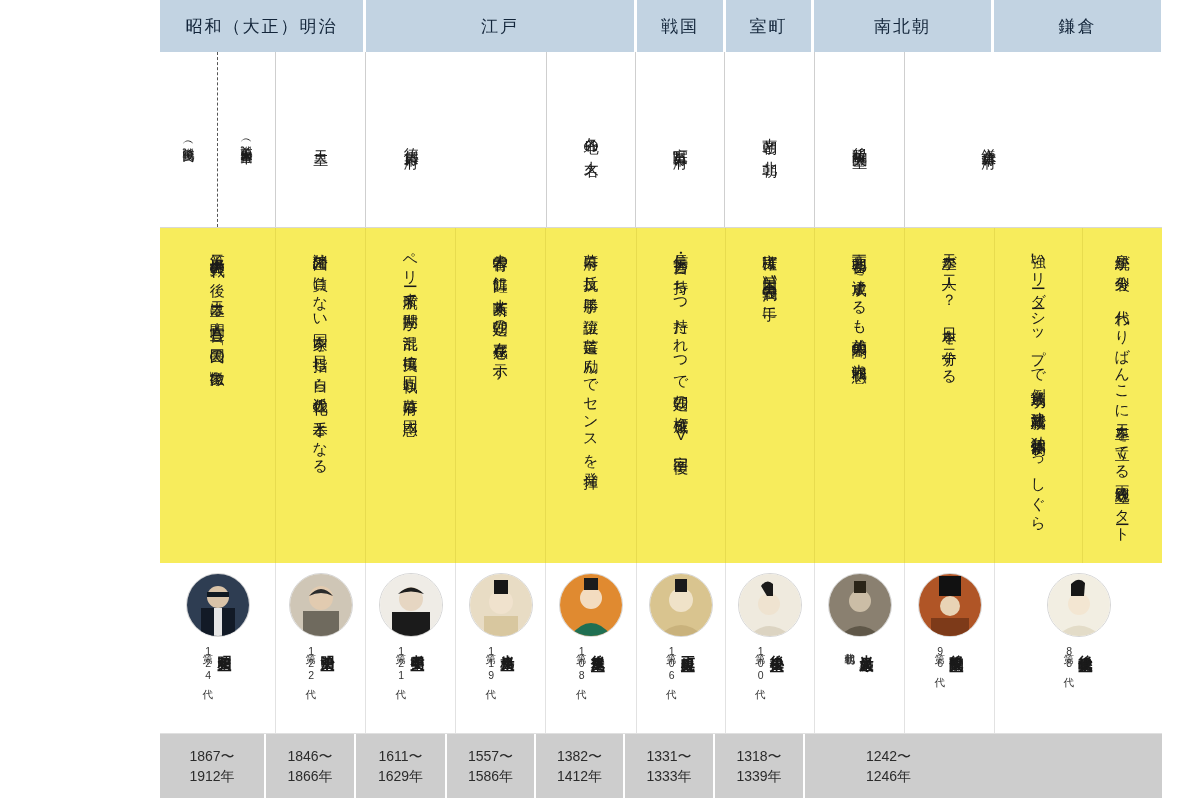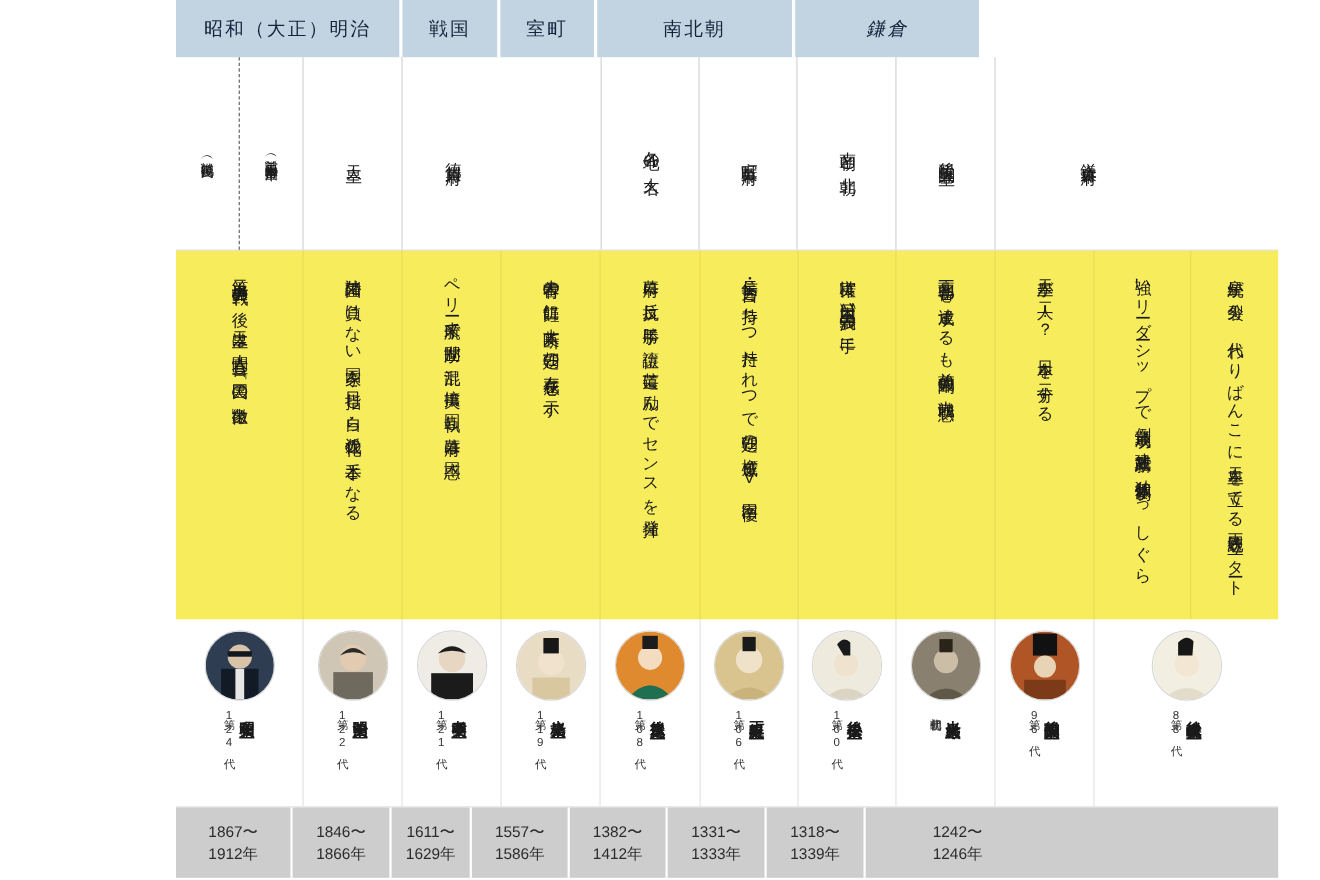--- a/index.html
+++ b/index.html
@@ -18,21 +18,21 @@
     display:flex;height:52px;margin-left:160px;margin-right:38px;
   }
   .era-cell{
     background:#c2d3e2;color:#13253a;
     display:flex;align-items:center;justify-content:center;
     font-size:17px;letter-spacing:2px;
     border-right:3px solid #ffffff;
     box-sizing:border-box;
     text-align:center;
   }
-  .era-cell:last-child{border-right:none;font-style:italic;}
+  .era-cell:last-child{border-right:none;}
 
   
   .ruler-row{
     display:flex;height:175px;margin-left:160px;margin-right:38px;
     border-bottom:1px solid #d8d8d8;
   }
   .ruler-cell{
     display:flex;align-items:center;justify-content:center;
     box-sizing:border-box;position:relative;
     border-right:1px solid #cfcfcf;
@@ -109,20 +109,21 @@
   }
   .year-cell:last-child{border-right:none;}
 </style>
 </head>
 <body>
 
 <div class="chart">
 
   <div class="era-row">
     <div class="era-cell" style="width:206px">昭和（大正）明治</div>
+    <div class="era-cell" style="width:271px">江戸</div>
     <div class="era-cell" style="width:89px">戦国</div>
     <div class="era-cell" style="width:88px">室町</div>
     <div class="era-cell" style="width:180px">南北朝</div>
     <div class="era-cell" style="width:167px">鎌倉</div>
   </div>
 
   <div class="ruler-row">
     <div class="ruler-cell dashed" style="width:58px">
       <span class="vtext small">（戦後）国民</span>
     </div>
@@ -341,21 +342,21 @@
       <div class="name-wrap">
         <span class="emp-name">後嵯峨天皇</span>
         <span class="emp-order">第88代</span>
       </div>
     </div>
   </div>
 
   <div class="years-row">
     <div class="year-cell" style="width:106px">1867〜<br>1912年</div>
     <div class="year-cell" style="width:90px">1846〜<br>1866年</div>
-    <div class="year-cell" style="width:73px">1611〜<br>1629年</div>
+    <div class="year-cell" style="width:91px">1611〜<br>1629年</div>
     <div class="year-cell" style="width:89px">1557〜<br>1586年</div>
     <div class="year-cell" style="width:89px">1382〜<br>1412年</div>
     <div class="year-cell" style="width:90px">1331〜<br>1333年</div>
     <div class="year-cell" style="width:90px">1318〜<br>1339年</div>
     <div class="year-cell" style="width:167px">1242〜<br>1246年</div>
   </div>
 
 </div>
 
 </body></html>

